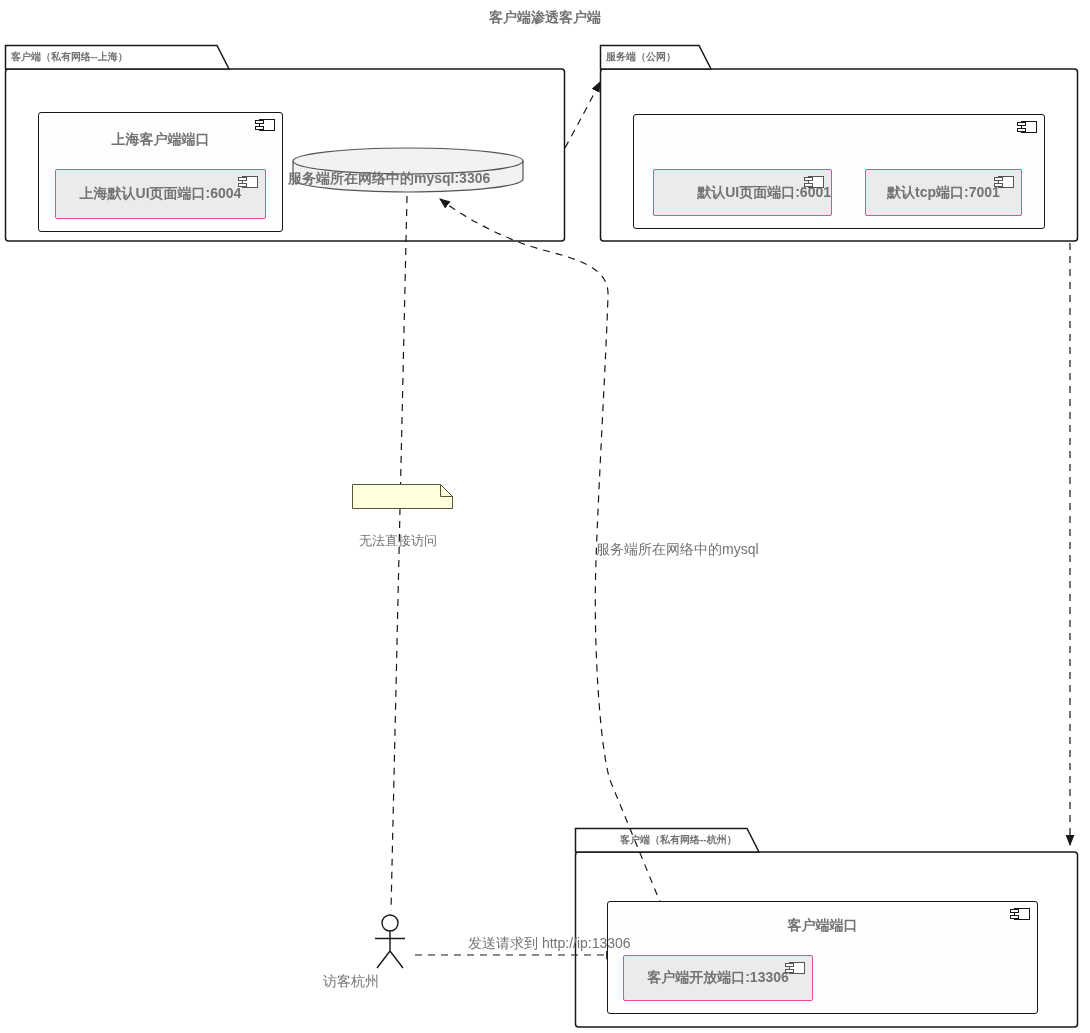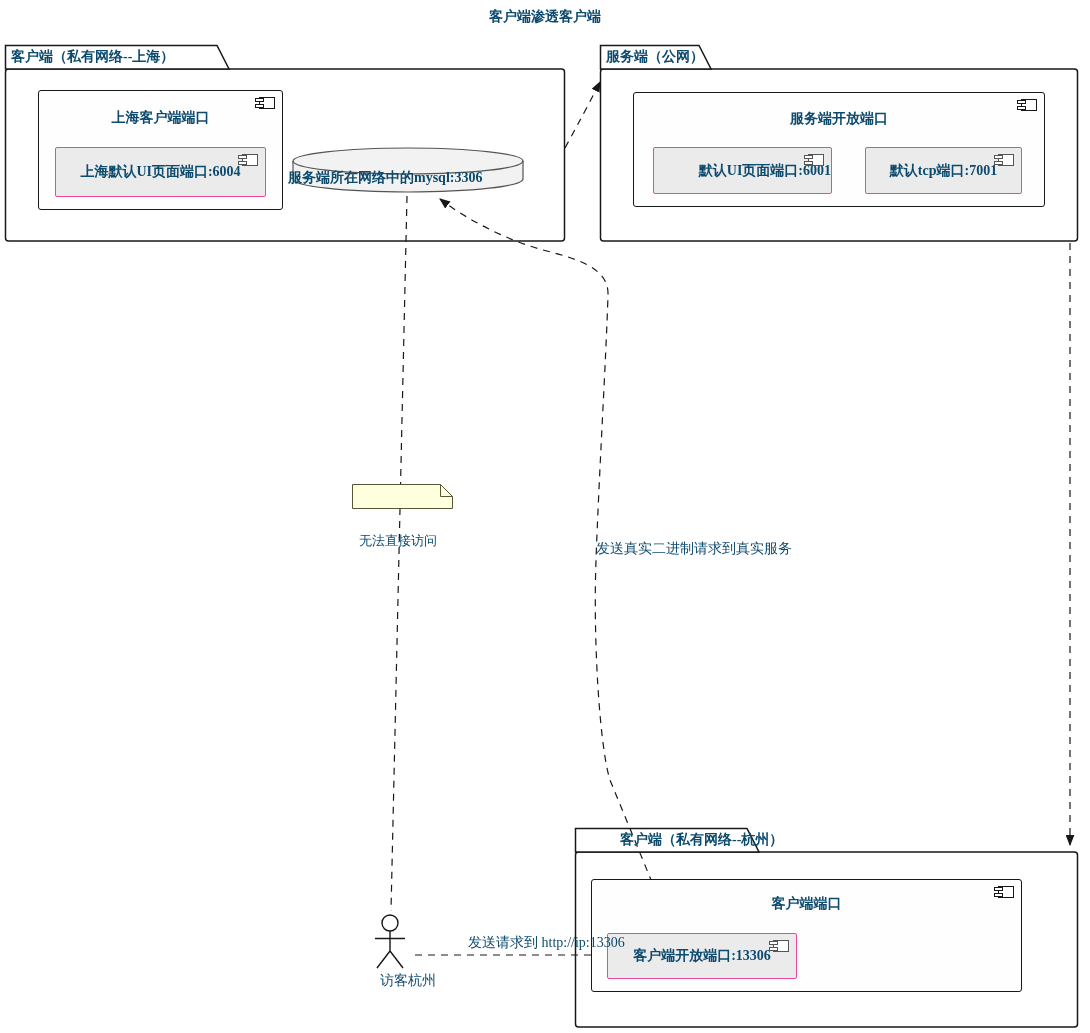--- a/index.html
+++ b/index.html
@@ -1,30 +1,30 @@
 <!DOCTYPE html>
 <html><head>
 <meta charset="utf-8">
 <style>
   html,body{margin:0;padding:0;background:#fff;}
   .canvas{
     position:relative;width:1090px;height:1033px;background:#ffffff;
-    font-family:Liberation Serif, serif;color:#0c4a6e;overflow:hidden;
+    font-family:Liberation Sans, sans-serif;color:#737373;overflow:hidden;
   }
   svg.layer{position:absolute;left:0;top:0;width:1090px;height:1033px;}
   .txt{position:absolute;white-space:nowrap;font-size:14px;line-height:16px;}
   #diagram-title{left:0;top:9px;width:100%;text-align:center;font-weight:bold;}
-  .pkg-title{position:absolute;font-size:14px;font-weight:bold;line-height:23px;white-space:nowrap;}
+  .pkg-title{position:absolute;font-size:10px;font-weight:bold;line-height:23px;white-space:nowrap;}
   #pkg1-title{left:11px;top:45px;}
   #pkg2-title{left:606px;top:45px;}
   #pkg3-title{left:581px;top:828px;margin-left:39px;}
-  .comp{position:absolute;background:#FEFEFE;border:1.6px solid #181818;border-radius:3px;box-sizing:border-box;}
+  .comp{position:absolute;background:#FEFEFE;border:1.6px solid #181818;border-radius:3px;box-sizing:border-box;margin-top:22px;}
   #comp1{left:38px;top:90px;width:245px;height:120px;}
   #comp2{left:633px;top:92px;width:412px;height:115px;}
-  #comp3{left:591px;top:879px;width:431px;height:113px;}
+  #comp3{left:607px;top:879px;width:431px;height:113px;}
   .comp-title{position:absolute;left:0;right:0;text-align:center;font-weight:bold;font-size:14px;white-space:nowrap;}
   #comp1 .comp-title{top:18px;}
   #comp2 .comp-title{top:17px;}
   #comp3 .comp-title{top:15px;}
   .port{
     position:absolute;background:#EBEBEB;border:1px solid #ec4899;border-radius:2px;
     display:flex;align-items:center;justify-content:center;
     font-weight:bold;font-size:14px;white-space:nowrap;padding-top:0;box-sizing:border-box;
   }
   #port1{left:16px;top:56px;width:211px;height:50px;}
@@ -33,21 +33,21 @@
   #port3a{left:15px;top:53px;width:190px;height:46px;}
   #port3b{left:236px;top:53px;width:180px;height:46px;}
   .comp-icon{position:absolute;top:6px;right:7px;width:14px;height:10px;border:1.4px solid #181818;background:#fff;}
   .comp-icon::before,.comp-icon::after{content:"";position:absolute;left:-5px;width:7px;height:2px;border:1px solid #181818;background:#fff;}
   .comp-icon::before{top:0px;}
   .comp-icon::after{bottom:0px;}
   .comp-icon.gray{border-color:#555;}
   .comp-icon.gray::before,.comp-icon.gray::after{border-color:#555;}
   #db-label{left:288px;top:170px;width:240px;text-align:left;font-weight:bold;}
   #note-label{left:359px;top:489px;font-size:13px;margin-top:44px;}
-  #actor-label{left:316px;top:973px;width:120px;text-align:right;}
+  #actor-label{left:323px;top:973px;width:120px;text-align:left;}
   #edge-request-label{left:432px;top:935px;margin-left:36px;}
   #edge-binary-label{left:596px;top:541px;}
 </style>
 </head>
 <body>
 
 <div class="canvas">
 
   <svg class="layer">
     <defs>
@@ -105,21 +105,20 @@
     <span class="comp-icon"></span>
     <div class="comp-title">上海客户端端口</div>
     <div class="port" id="port1">
       <span class="comp-icon gray"></span>
       <span>上海默认UI页面端口:6004</span>
     </div>
   </div>
 
   <div class="comp" id="comp2">
     <span class="comp-icon"></span>
-    <div class="comp-title">服务端开放端口</div>
     <div class="port" id="port2a">
       <span class="comp-icon gray"></span>
       <span>默认UI页面端口:6001</span>
     </div>
     <div class="port" id="port2b">
       <span class="comp-icon gray"></span>
       <span>默认tcp端口:7001</span>
     </div>
   </div>
 
@@ -132,15 +131,15 @@
     </div>
   </div>
 
   <div class="txt" id="db-label">服务端所在网络中的mysql:3306</div>
 
   <div class="txt" id="note-label">无法直接访问</div>
 
   <div class="txt" id="actor-label">访客杭州</div>
 
   <div class="txt" id="edge-request-label">发送请求到 http://ip:13306</div>
-  <div class="txt" id="edge-binary-label">发送真实二进制请求到真实服务</div>
+  <div class="txt" id="edge-binary-label">服务端所在网络中的mysql</div>
 
 </div>
 
 </body></html>

